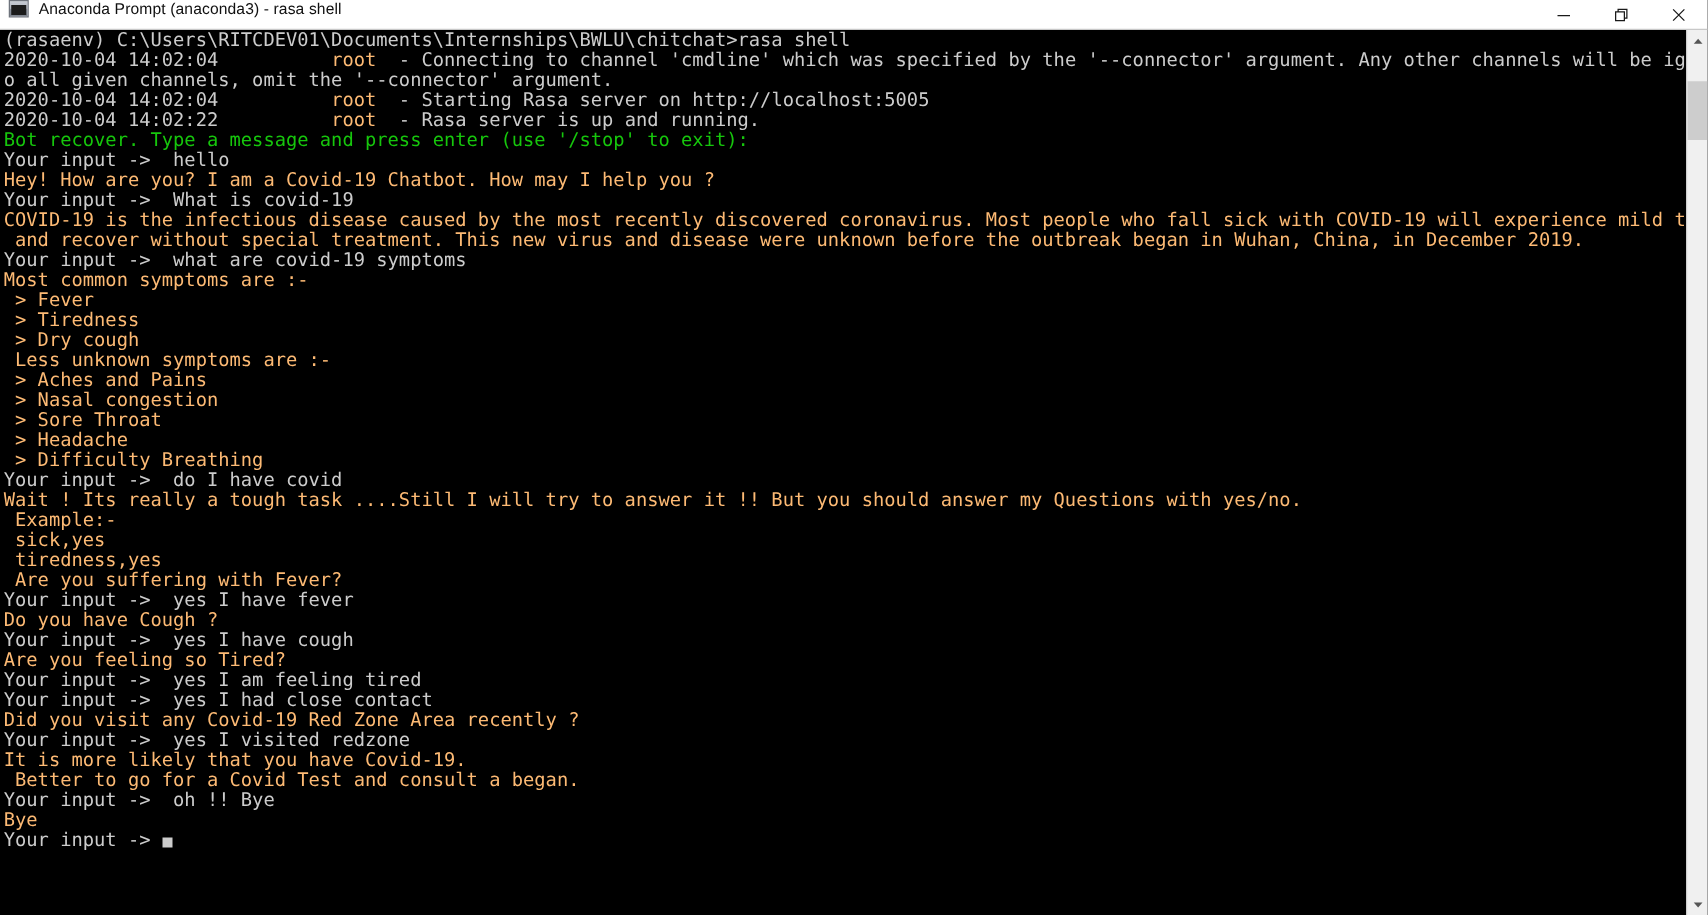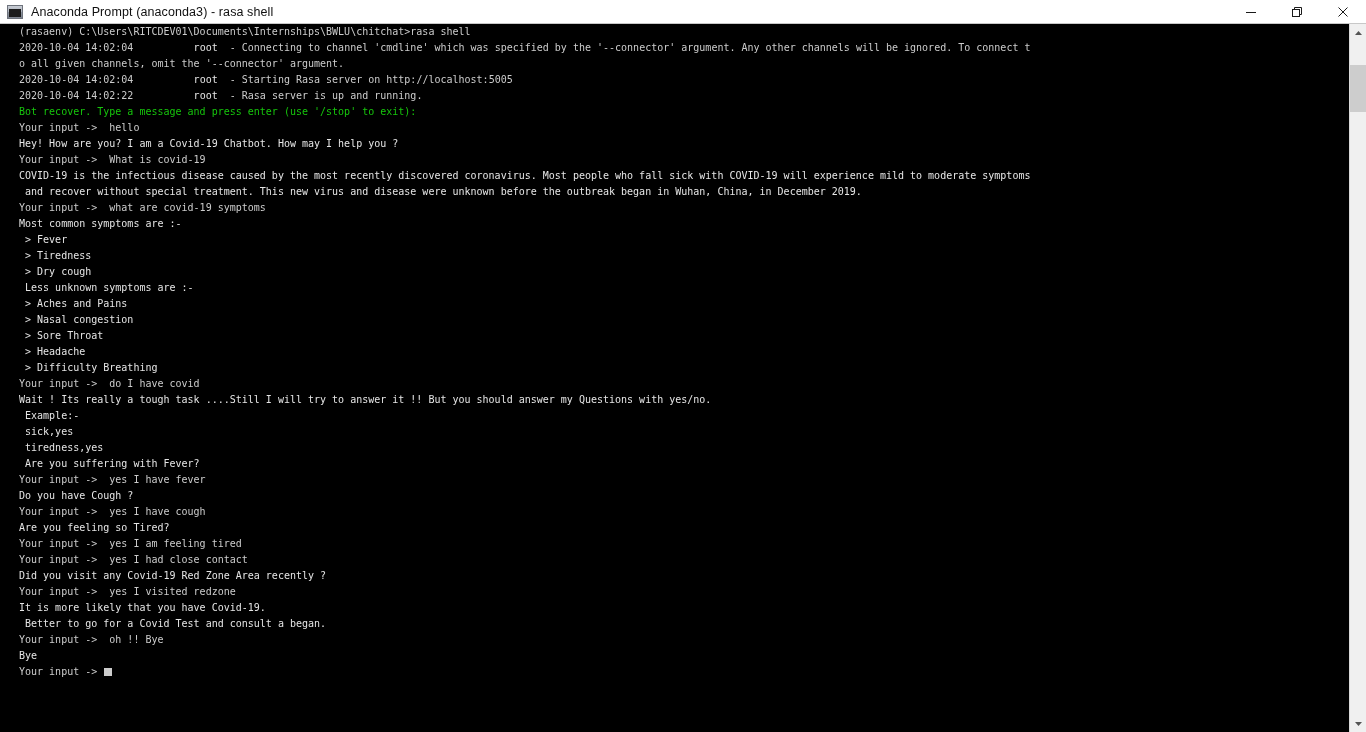--- a/index.html
+++ b/index.html
@@ -24,21 +24,21 @@
     flex-direction: column;
   }
 
   
   .titlebar {
     height: 23px;
     min-height: 23px;
     background: #ffffff;
     border-bottom: 1px solid #c8c8c8;
     display: flex;
-    align-items: center;
+    align-items: flex-start;
     position: relative;
   }
   .titlebar-icon {
     width: 16px;
     height: 14px;
     margin-left: 7px;
     margin-right: 8px;
     background: linear-gradient(#c8ccd4 0%, #aeb4be 48%, #8d949f 52%, #7d838e 100%);
     border: 1px solid #6e737c;
     box-sizing: border-box;
@@ -82,30 +82,30 @@
   }
   .console {
     flex: 1;
     background: #000000;
     overflow: hidden;
     position: relative;
     padding: 0;
   }
   .line {
     font-family: "DejaVu Sans Mono", "Liberation Mono", monospace;
-    font-size: 10px;
+    font-size: 15px;
     line-height: 16px;
     height: 16px;
     white-space: pre;
     letter-spacing: 0px;
-    padding-left: 19px;
+    padding-left: 3px;
     overflow: hidden;
   }
   .c-gray   { color: #cccccc; }
-  .c-blue   { color: #e5e5e5; }
+  .c-blue   { color: #fdba74; }
   .c-green  { color: #16c60c; }
 
   .seg { white-space: pre; }
 
   .cursor {
     display: inline-block;
     width: 8px;
     height: 8px;
     background: #cccccc;
     vertical-align: -1px;

